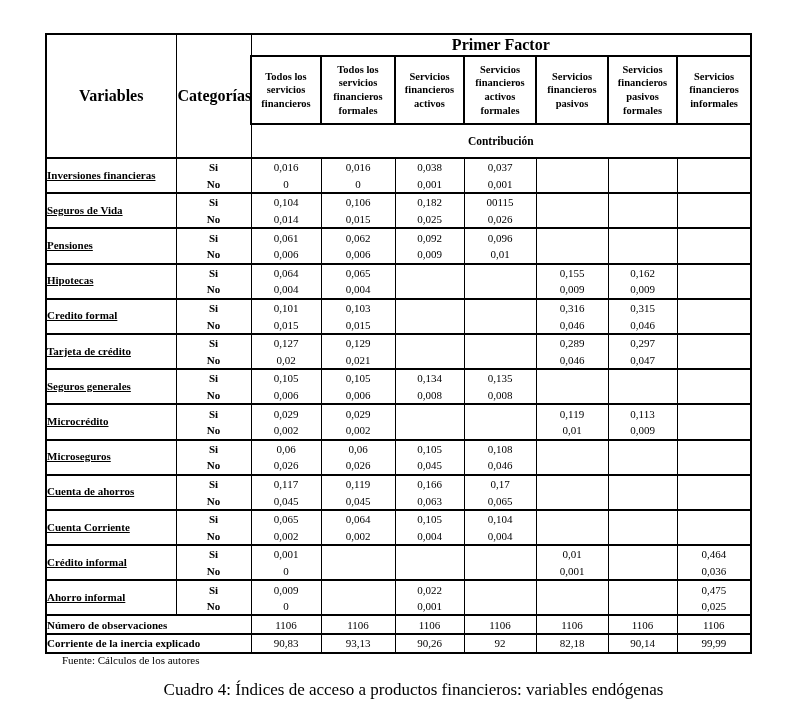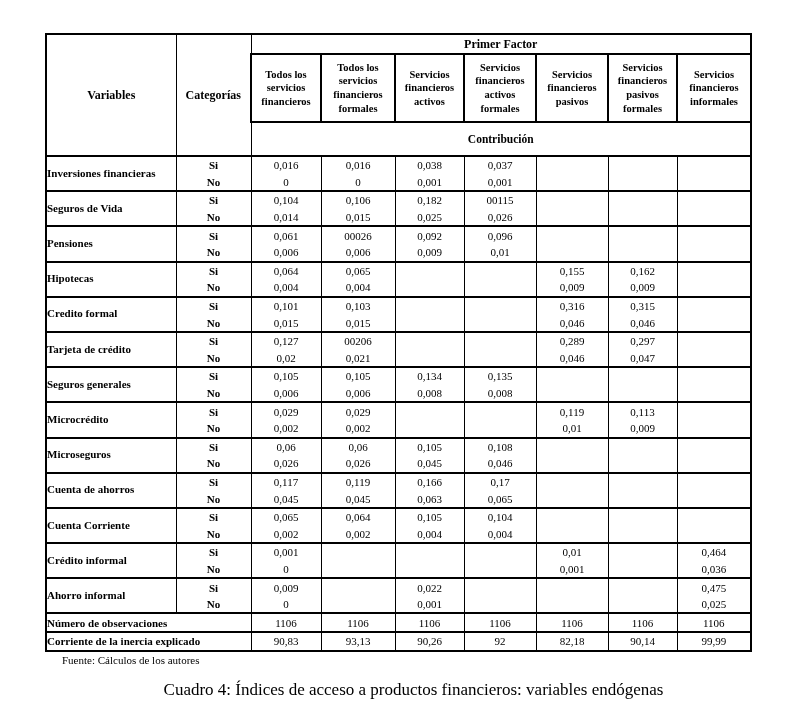--- a/index.html
+++ b/index.html
@@ -25,21 +25,21 @@
     border: 2px solid #000;
   }
   table.cuadro th, table.cuadro td {
     border: 1px solid #000;
     color: #000;
     overflow: hidden;
   }
   
   tr.hr1 th {
     height: 16px;
-    font-size: 12px;
+    font-size: 16px;
     font-weight: bold;
     text-align: center;
     vertical-align: middle;
     margin-top: 8px;
   }
   th.corner-cell {
     font-size: 11.5px;
     font-weight: bold;
     text-align: center;
     vertical-align: middle;
@@ -71,20 +71,21 @@
     padding: 0;
     font-size: 11px;
     vertical-align: middle;
   }
   td.var-cell {
     font-weight: bold;
     text-align: left;
     padding-left: 3px;
     font-size: 11.2px;
     line-height: 1.25;
+    text-decoration: underline;
   }
   td.cat-cell {
     font-weight: bold;
     text-align: center;
   }
   td.value-cell {
     text-align: center;
   }
   tr.row-si td { border-bottom: none; }
   tr.row-no td { border-top: none; }
@@ -189,21 +190,21 @@
           <td class="value-cell">0,025</td>
           <td class="value-cell">0,026</td>
           <td class="value-cell"></td>
           <td class="value-cell"></td>
           <td class="value-cell"></td>
         </tr>
         <tr class="row-si group-start">
           <td rowspan="2" class="var-cell">Pensiones</td>
           <td class="cat-cell">Si</td>
           <td class="value-cell">0,061</td>
-          <td class="value-cell">00026</td>
+          <td class="value-cell">0,062</td>
           <td class="value-cell">0,092</td>
           <td class="value-cell">0,096</td>
           <td class="value-cell"></td>
           <td class="value-cell"></td>
           <td class="value-cell"></td>
         </tr>
         <tr class="row-no">
           <td class="cat-cell">No</td>
           <td class="value-cell">0,006</td>
           <td class="value-cell">0,006</td>
@@ -252,21 +253,21 @@
           <td class="value-cell"></td>
           <td class="value-cell"></td>
           <td class="value-cell">0,046</td>
           <td class="value-cell">0,046</td>
           <td class="value-cell"></td>
         </tr>
         <tr class="row-si group-start">
           <td rowspan="2" class="var-cell">Tarjeta de crédito</td>
           <td class="cat-cell">Si</td>
           <td class="value-cell">0,127</td>
-          <td class="value-cell">00206</td>
+          <td class="value-cell">0,129</td>
           <td class="value-cell"></td>
           <td class="value-cell"></td>
           <td class="value-cell">0,289</td>
           <td class="value-cell">0,297</td>
           <td class="value-cell"></td>
         </tr>
         <tr class="row-no">
           <td class="cat-cell">No</td>
           <td class="value-cell">0,02</td>
           <td class="value-cell">0,021</td>

